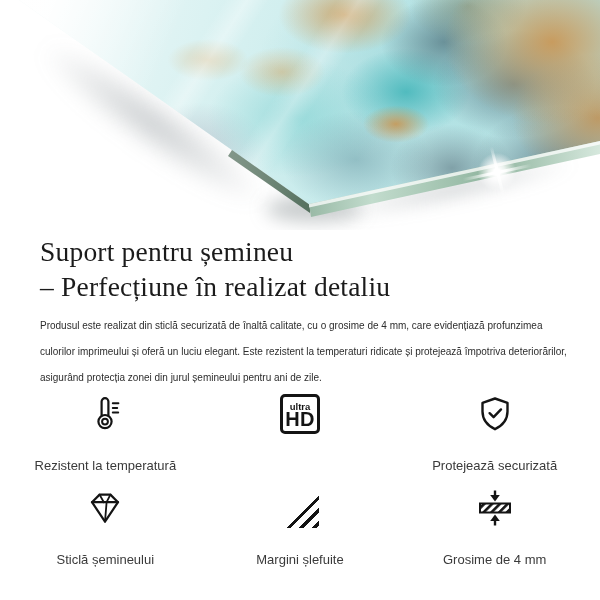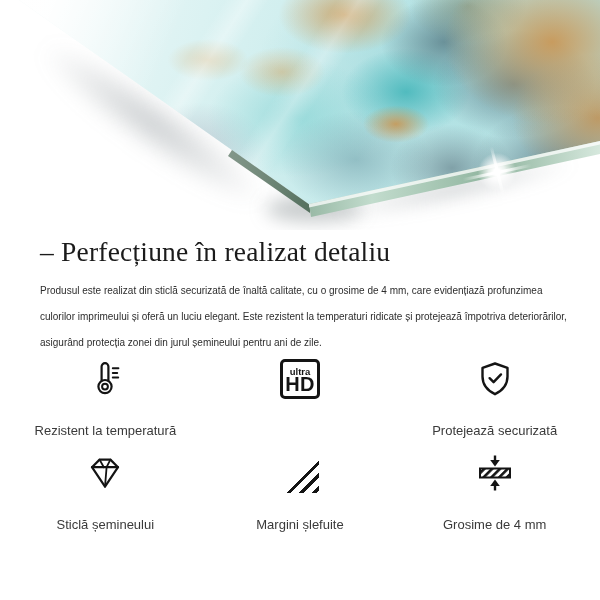--- a/index.html
+++ b/index.html
@@ -99,20 +99,21 @@
     <div class="edge edge-gloss"></div>
     <div class="sparkle">
       <div class="glow"></div>
       <div class="ray-h"></div>
       <div class="ray-v"></div>
     </div>
   </div>
 
   <main>
     <h1>
+      <span>Suport pentru șemineu</span>
       <span>– Perfecțiune în realizat detaliu</span>
     </h1>
 
     <p class="desc">Produsul este realizat din sticlă securizată de înaltă calitate, cu o grosime de 4 mm, care eviden­țiază profunzimea culorilor imprimeului și oferă un luciu elegant. Este rezistent la temperaturi ridicate și protejează împotriva deteriorărilor, asigurând protecția zonei din jurul șemineului pentru ani de zile.</p>
 
     <section class="features">
 
       <div class="feature">
         <div class="icon">
           <svg viewBox="0 0 40 40" width="40" height="40" fill="none" stroke="#141414" stroke-width="2.2" stroke-linecap="round">

